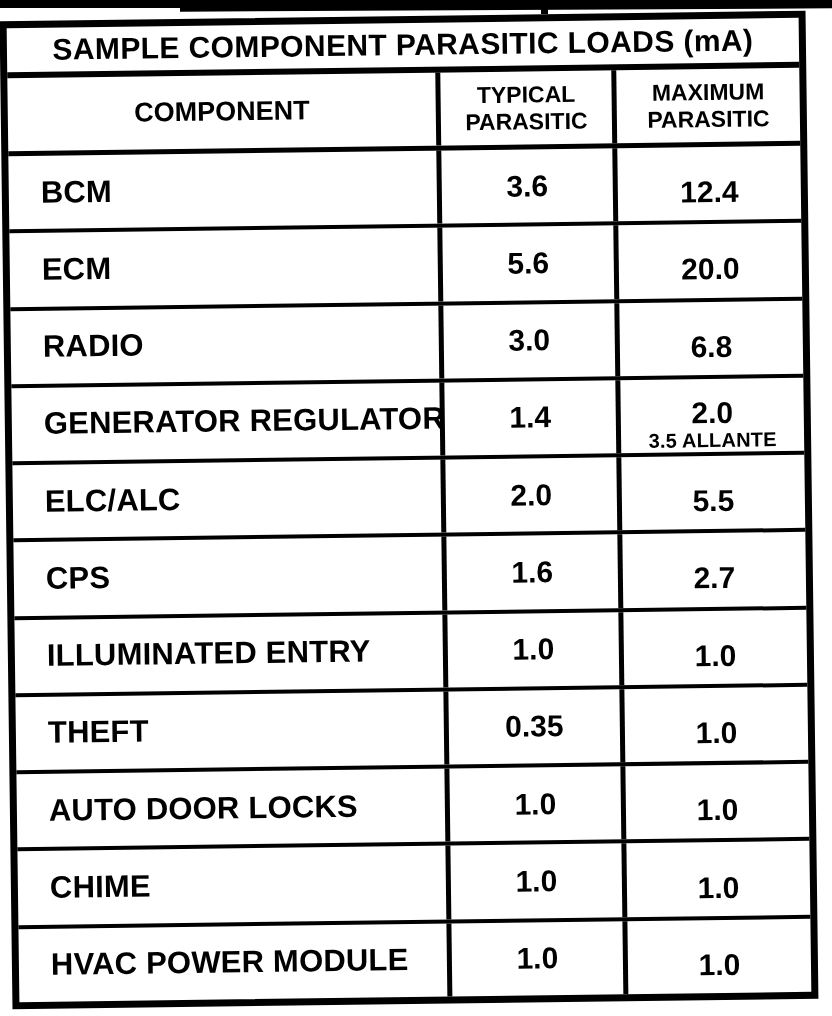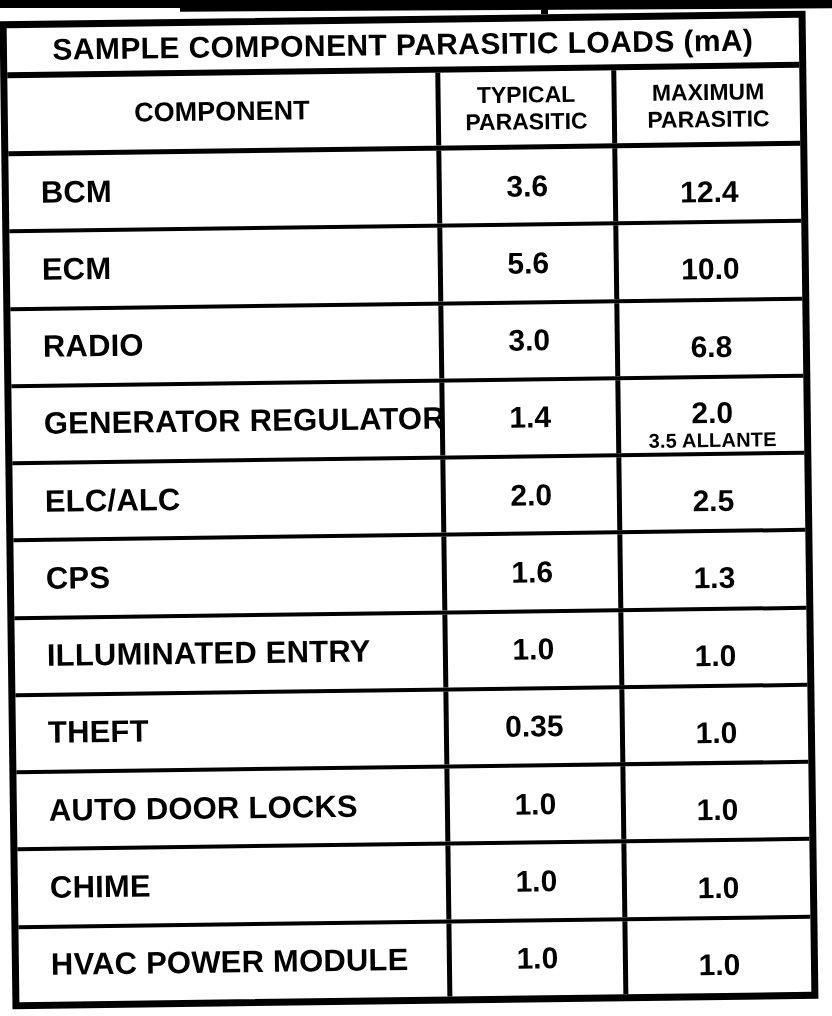--- a/index.html
+++ b/index.html
@@ -144,21 +144,21 @@
     <div class="c-max">
       <span class="maxval">12.4</span>
       <span class="maxnote"></span>
     </div>
   </div>
 
   <div class="row">
     <div class="c-comp">ECM</div>
     <div class="c-typ">5.6</div>
     <div class="c-max">
-      <span class="maxval">10.0</span>
+      <span class="maxval">20.0</span>
       <span class="maxnote"></span>
     </div>
   </div>
 
   <div class="row">
     <div class="c-comp">RADIO</div>
     <div class="c-typ">3.0</div>
     <div class="c-max">
       <span class="maxval">6.8</span>
       <span class="maxnote"></span>
@@ -171,30 +171,30 @@
     <div class="c-max">
       <span class="maxval">2.0</span>
       <span class="maxnote">3.5 ALLANTE</span>
     </div>
   </div>
 
   <div class="row">
     <div class="c-comp">ELC/ALC</div>
     <div class="c-typ">2.0</div>
     <div class="c-max">
-      <span class="maxval">2.5</span>
+      <span class="maxval">5.5</span>
       <span class="maxnote"></span>
     </div>
   </div>
 
   <div class="row">
     <div class="c-comp">CPS</div>
     <div class="c-typ">1.6</div>
     <div class="c-max">
-      <span class="maxval">1.3</span>
+      <span class="maxval">2.7</span>
       <span class="maxnote"></span>
     </div>
   </div>
 
   <div class="row">
     <div class="c-comp">ILLUMINATED ENTRY</div>
     <div class="c-typ">1.0</div>
     <div class="c-max">
       <span class="maxval">1.0</span>
       <span class="maxnote"></span>

